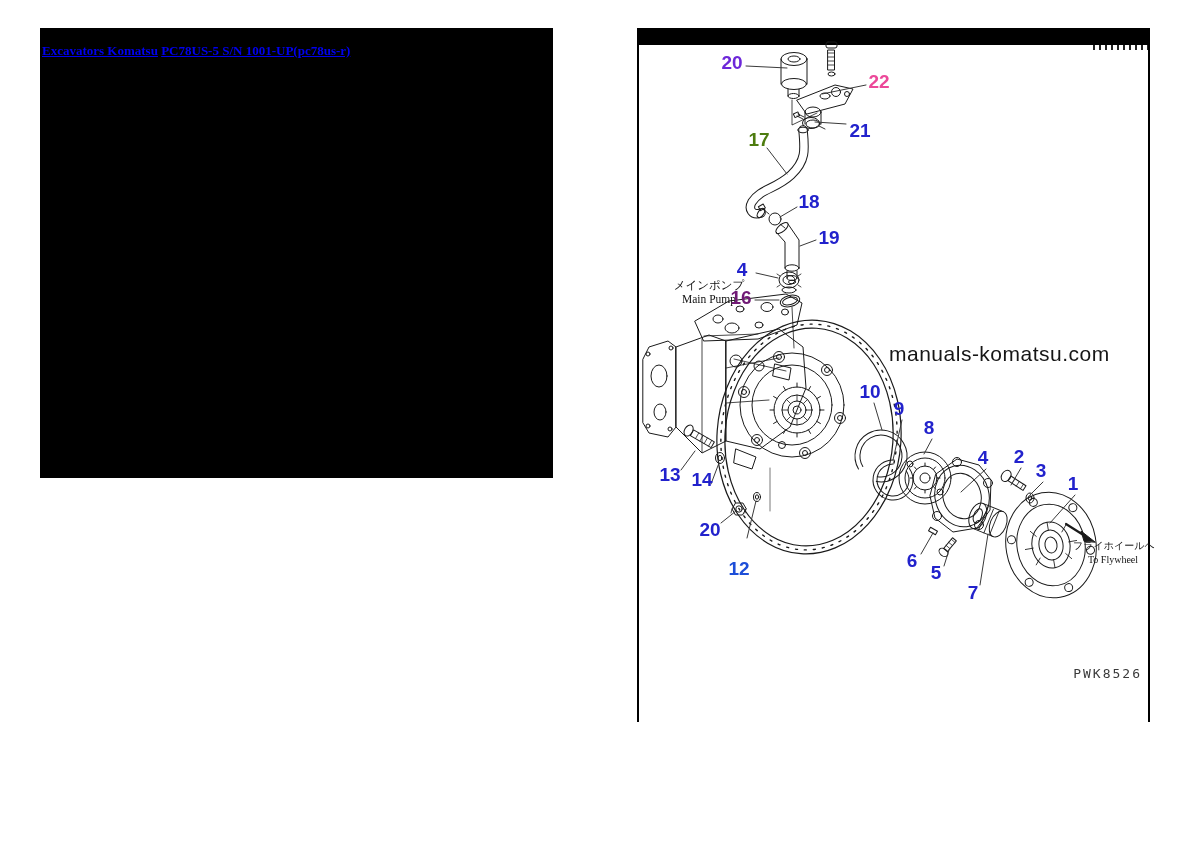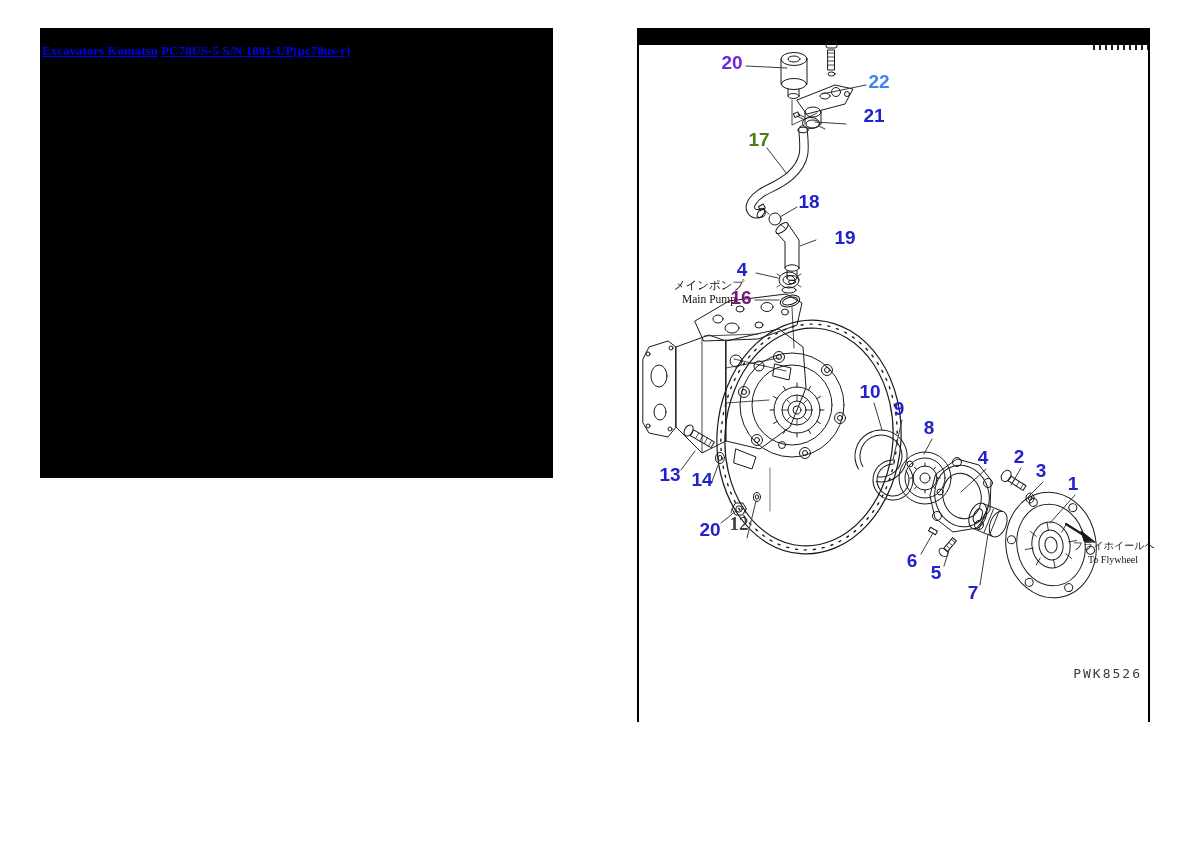--- a/index.html
+++ b/index.html
@@ -295,51 +295,52 @@
           <line x1="42" y1="442" x2="56" y2="423"></line>
           <line x1="72" y1="456" x2="80" y2="435"></line>
           <line x1="82" y1="495" x2="97" y2="483"></line>
           <line x1="108" y1="510" x2="117" y2="473"></line>
           <line x1="282" y1="526" x2="294" y2="505"></line>
           <line x1="305" y1="538" x2="310" y2="522"></line>
           <line x1="341" y1="557" x2="349" y2="506"></line>
         </g>
     </svg>
 
+    <div class="watermark">manuals-komatsu.com</div>
 
     <div class="tech-label main-pump">
       <div>メインポンプ</div>
       <div>Main Pump</div>
     </div>
 
     <div class="tech-label flywheel">
       <div>フライホイールヘ</div>
       <div>To Flywheel</div>
     </div>
 
     <div class="drawing-code">PWK8526</div>
 
     <div id="callouts">
         <div class="callout" style="left: 93px; top: 35px; color: #6d28d9;">20</div>
-        <div class="callout" style="left: 240px; top: 54px; color: #3b82f6;">22</div>
-        <div class="callout" style="left: 221px; top: 88px; color: rgb(34, 34, 204); margin-left: 14px;">21</div>
+        <div class="callout" style="left: 240px; top: 54px; color: #ec4899;">22</div>
+        <div class="callout" style="left: 221px; top: 103px; color: rgb(34, 34, 204);">21</div>
         <div class="callout" style="left: 120px; top: 112px; color: #4d7c0f;">17</div>
         <div class="callout" style="left: 170px; top: 174px; color: rgb(34, 34, 204);">18</div>
-        <div class="callout" style="left: 190px; top: 210px; color: rgb(34, 34, 204); margin-left: 16px;">19</div>
+        <div class="callout" style="left: 190px; top: 210px; color: rgb(34, 34, 204);">19</div>
         <div class="callout" style="left: 103px; top: 242px; color: rgb(34, 34, 204);">4</div>
         <div class="callout" style="left: 102px; top: 270px; color: #701a75;">16</div>
         <div class="callout" style="left: 231px; top: 364px; color: rgb(34, 34, 204); text-align: right;">10</div>
         <div class="callout" style="left: 260px; top: 381px; color: rgb(34, 34, 204);">9</div>
         <div class="callout" style="left: 290px; top: 400px; color: rgb(34, 34, 204);">8</div>
         <div class="callout" style="left: 344px; top: 430px; color: rgb(34, 34, 204);">4</div>
         <div class="callout" style="left: 380px; top: 429px; color: rgb(34, 34, 204);">2</div>
         <div class="callout" style="left: 402px; top: 443px; color: rgb(34, 34, 204);">3</div>
         <div class="callout" style="left: 434px; top: 456px; color: rgb(34, 34, 204);">1</div>
         <div class="callout" style="left: 31px; top: 447px; color: rgb(34, 34, 204);">13</div>
         <div class="callout" style="left: 63px; top: 452px; color: rgb(34, 34, 204);">14</div>
         <div class="callout" style="left: 71px; top: 502px; color: rgb(34, 34, 204);">20</div>
-        <div class="callout" style="left: 100px; top: 496px; color: #404040; font-family: Liberation Serif, serif;">12</div>
+        <div class="callout" style="left: 100px; top: 541px; color: #1d4ed8;">12</div>
         <div class="callout" style="left: 273px; top: 533px; color: rgb(34, 34, 204);">6</div>
         <div class="callout" style="left: 297px; top: 545px; color: rgb(34, 34, 204);">5</div>
         <div class="callout" style="left: 334px; top: 565px; color: rgb(34, 34, 204);">7</div>
       </div>
   </div>
 </div>
 
 </body></html>

